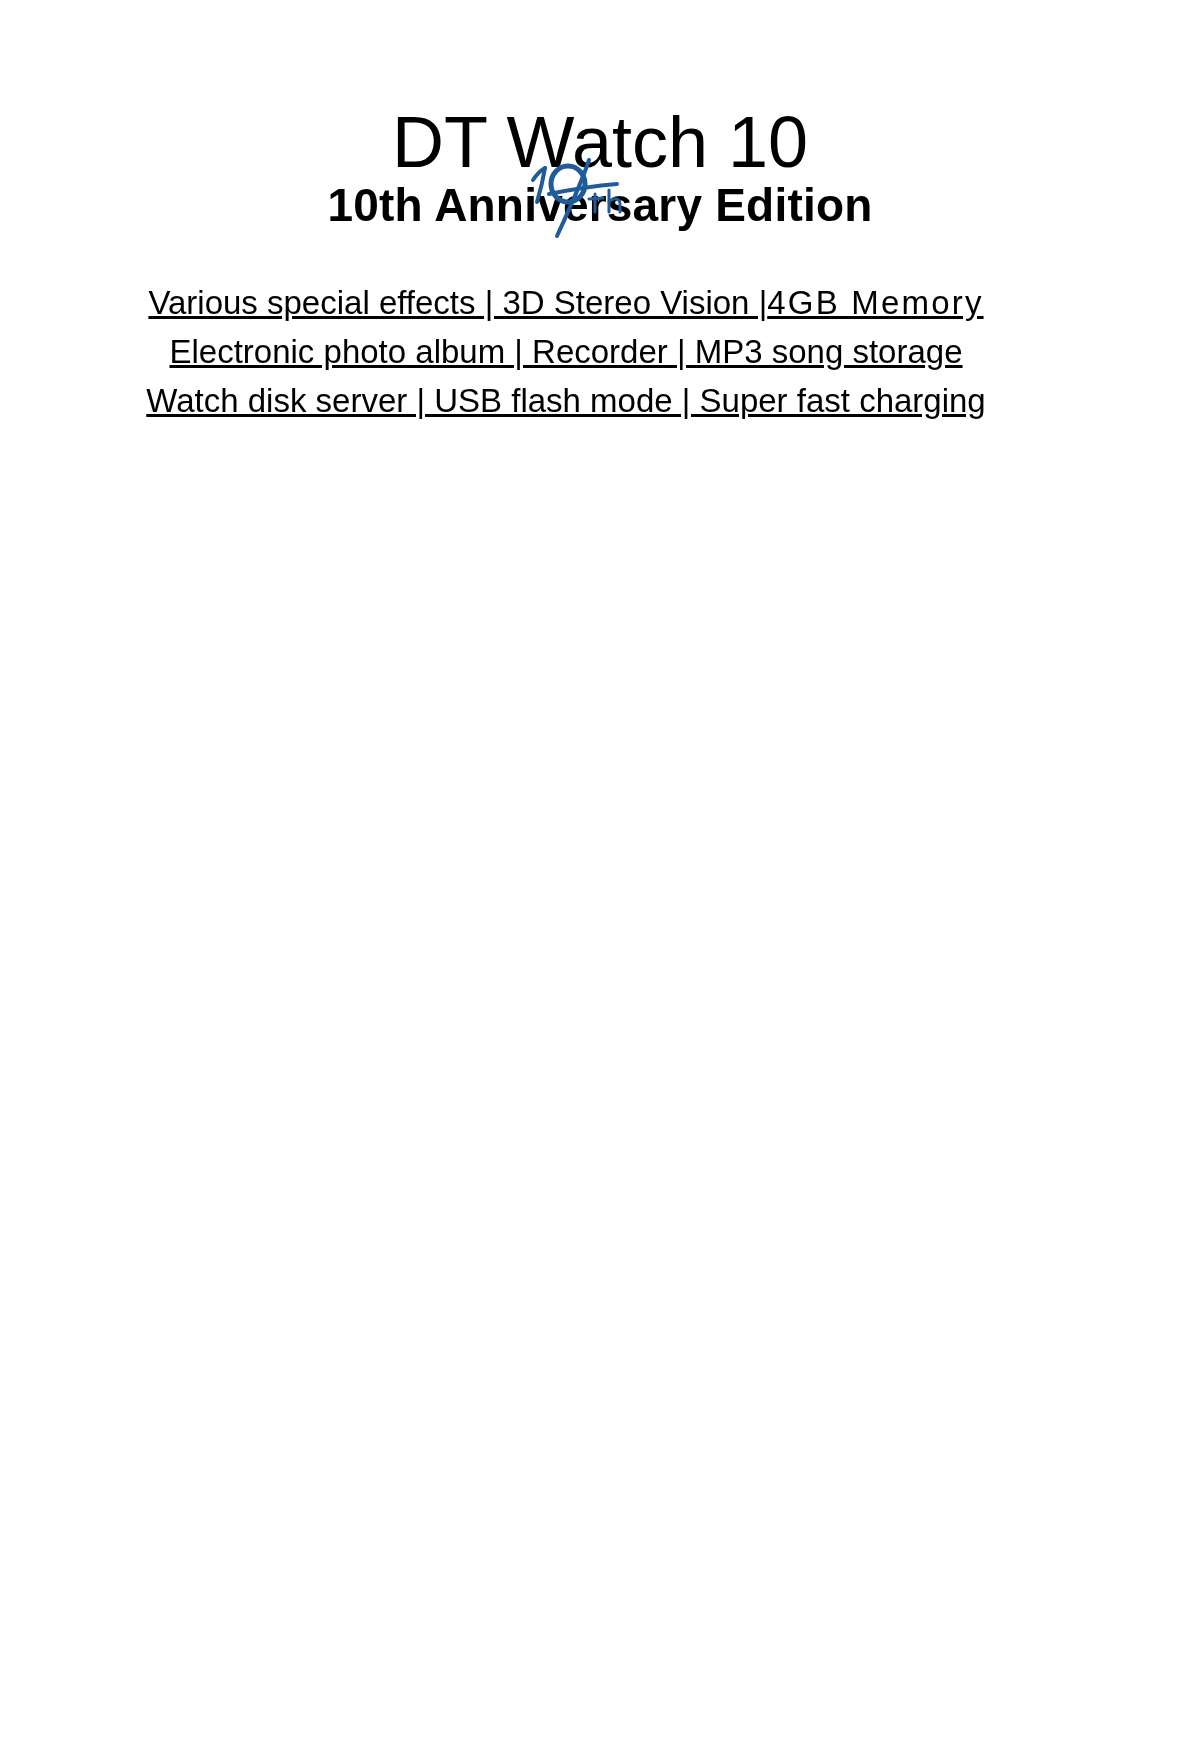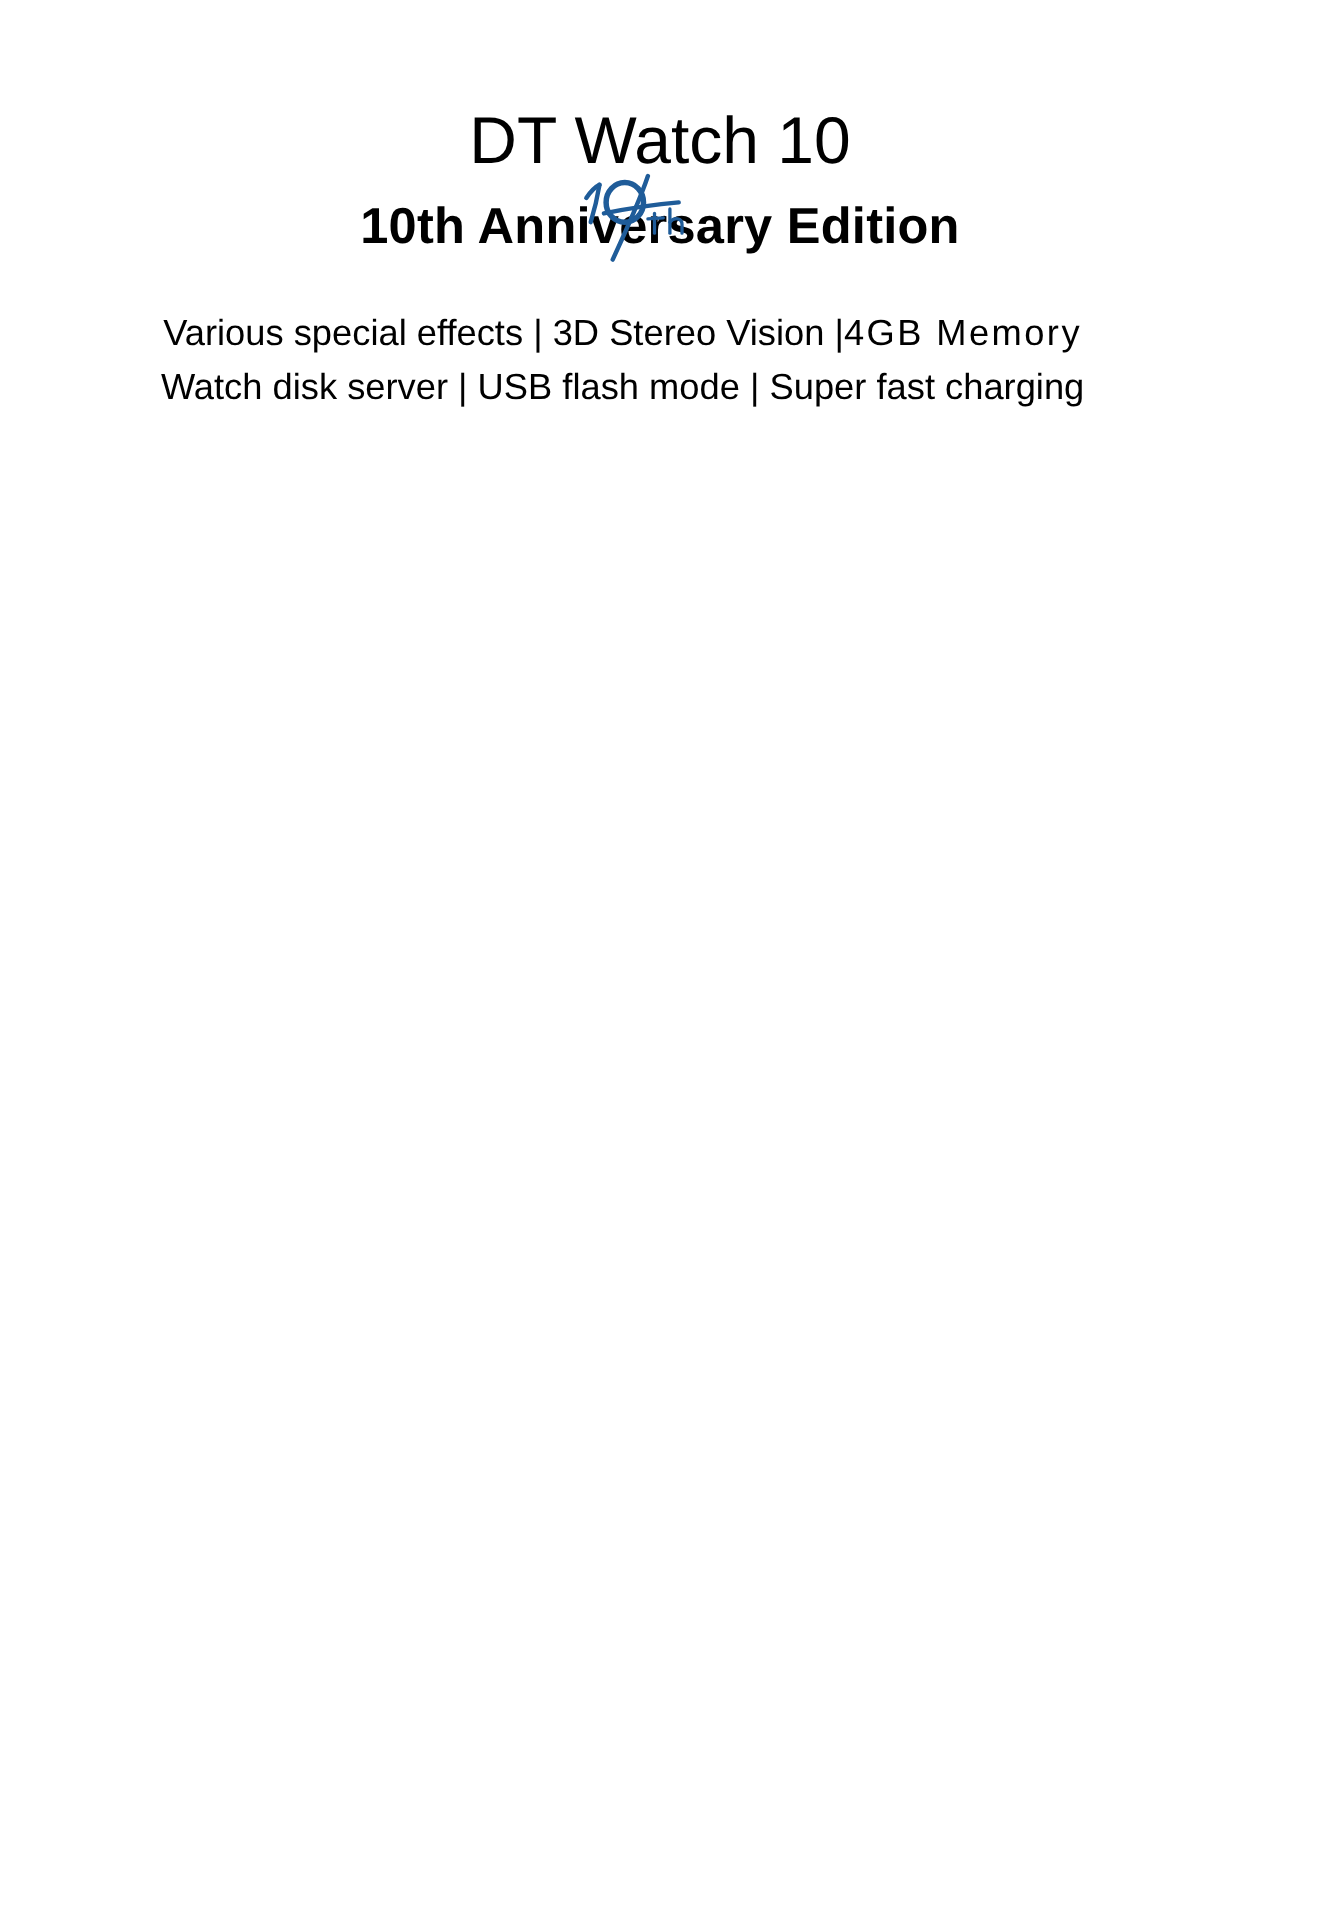--- a/index.html
+++ b/index.html
@@ -21,21 +21,21 @@
     background: #ffffff;
   }
 
   
   .title {
     position: absolute;
     top: 58px;
     left: 0;
     width: 1200px;
     text-align: center;
-    font-size: 60px;
+    font-size: 72px;
     line-height: 1.0;
     font-weight: 400;
     letter-spacing: 0px;
     white-space: nowrap;
   }
 
   
   .subtitle-row {
     position: absolute;
     top: 182px;
@@ -59,20 +59,21 @@
     pointer-events: none;
   }
 
   
   .features {
     position: absolute;
     top: 278px;
     left: 0;
     width: 1132px;
     text-align: center;
+    text-decoration: underline;
   }
   .feature-line {
     font-size: 33px;
     line-height: 49px;
     font-weight: 400;
     white-space: nowrap;
   }
   .feature-line .emph {
     font-size: 33px;
     letter-spacing: 2.2px;
@@ -108,16 +109,17 @@
         </svg>
       </span>
       <span class="subtitle">10th Anniversary Edition</span>
     </span>
   </div>
 
   <div class="features">
     <div class="feature-line">
       <span>Various special effects | 3D Stereo Vision |</span><span class="emph">4GB Memory</span>
     </div>
+    <div class="feature-line">Electronic photo album | Recorder | MP3 song storage</div>
     <div class="feature-line">Watch disk server | USB flash mode | Super fast charging</div>
   </div>
 
 </div>
 
 </body></html>

